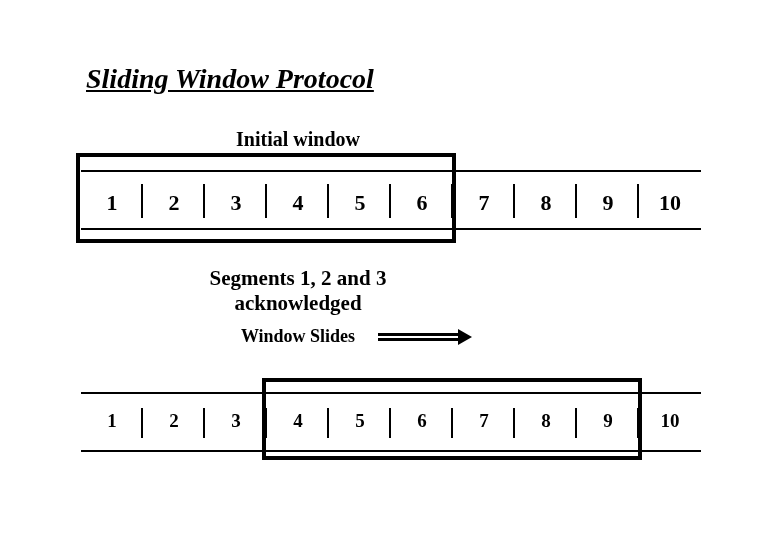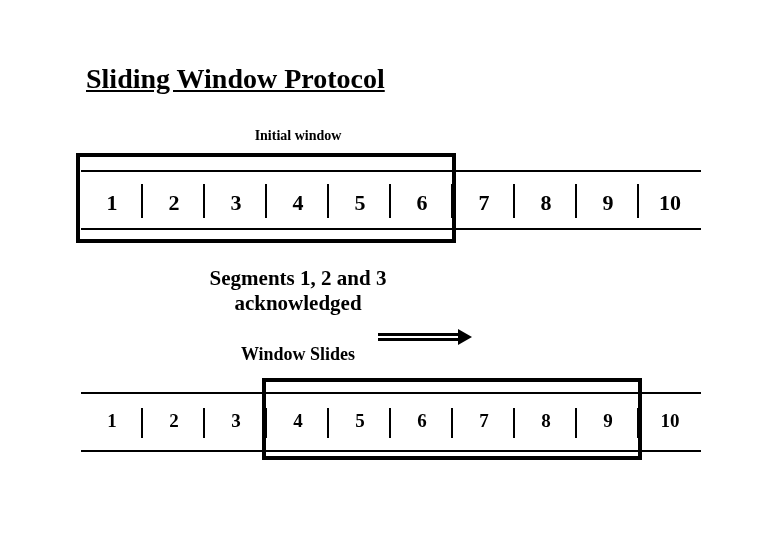--- a/index.html
+++ b/index.html
@@ -14,31 +14,32 @@
       position: relative;
       overflow: hidden;
     }
     .title {
       position: absolute;
       left: 86px;
       top: 63px;
       font-size: 28px;
       font-weight: bold;
       text-decoration: underline;
+      font-style: italic;
     }
     .label {
       position: absolute;
       font-weight: bold;
       text-align: center;
       width: 200px;
       margin-left: -100px;
     }
-    .label.initial { left: 298px; top: 128px; font-size: 14px; }
+    .label.initial { left: 298px; top: 128px; font-size: 20px; }
     .label.ack { left: 298px; top: 266px; font-size: 21px; line-height: 1.2; }
-    .label.slides { left: 298px; top: 344px; font-size: 18px; }
+    .label.slides { left: 298px; top: 326px; font-size: 18px; }
 
     .segrow { position: absolute; left: 81px; }
     .segrow.row1 { top: 170px; }
     .segrow.row2 { top: 392px; }
     .segrow .line {
       position: absolute;
       left: 0;
       width: 620px;
       height: 0;
       border-top: 2px solid #000;

